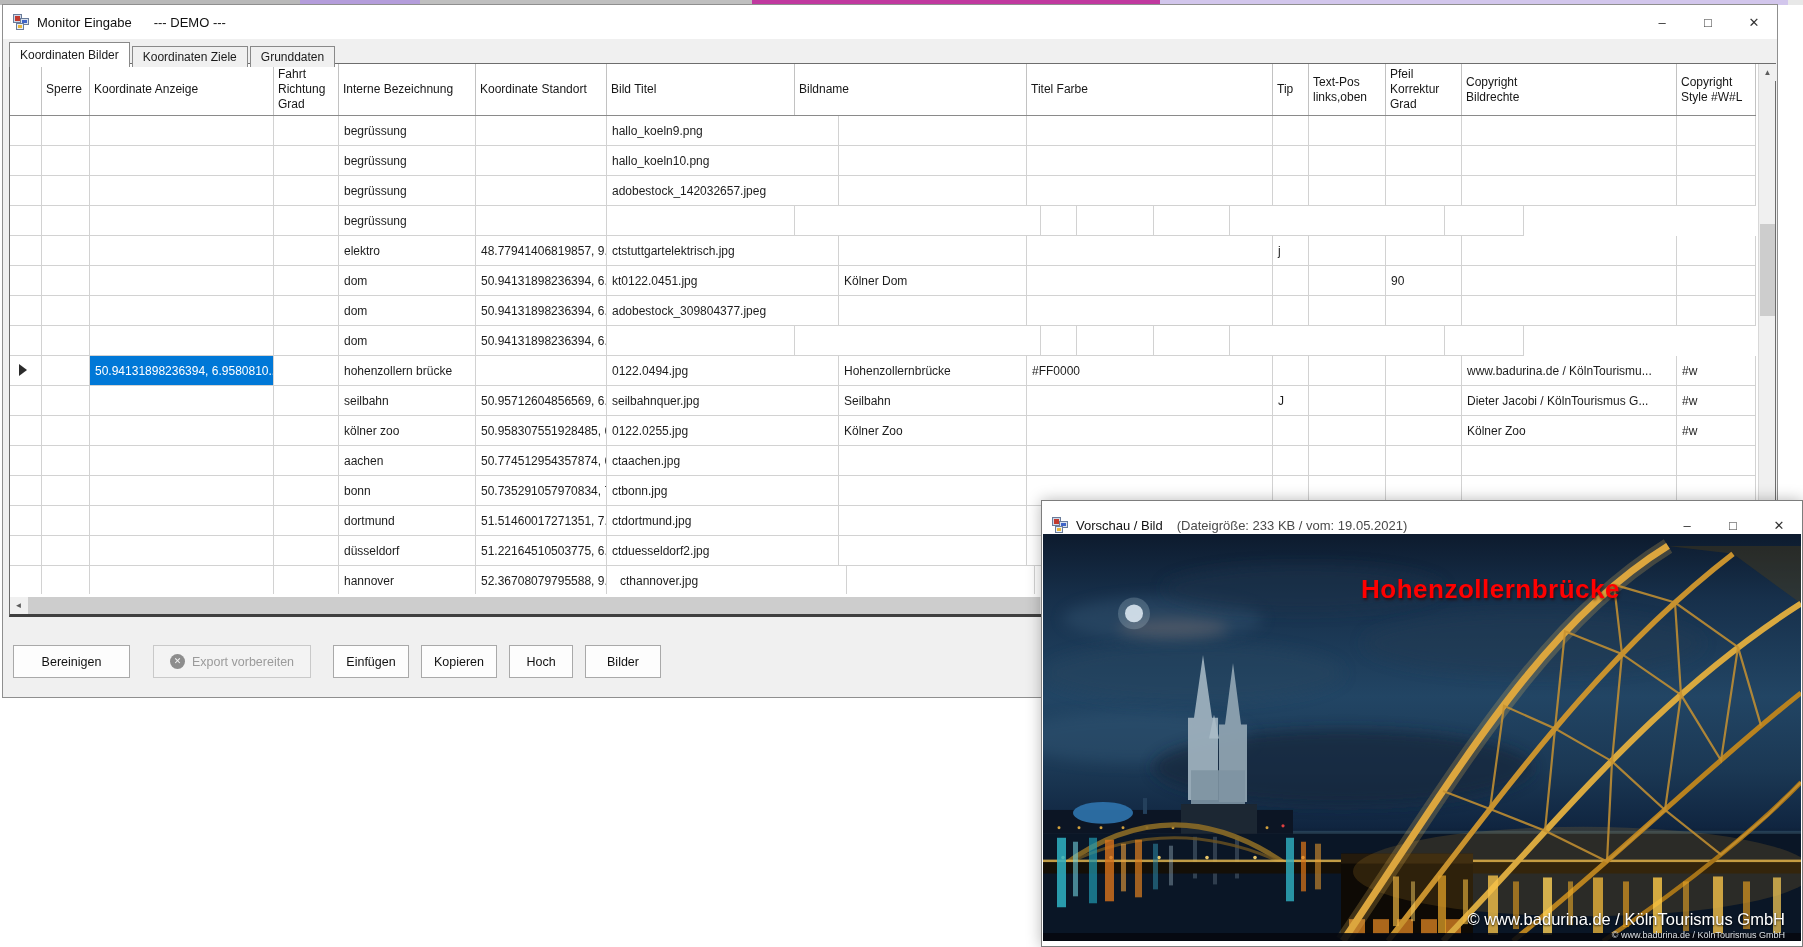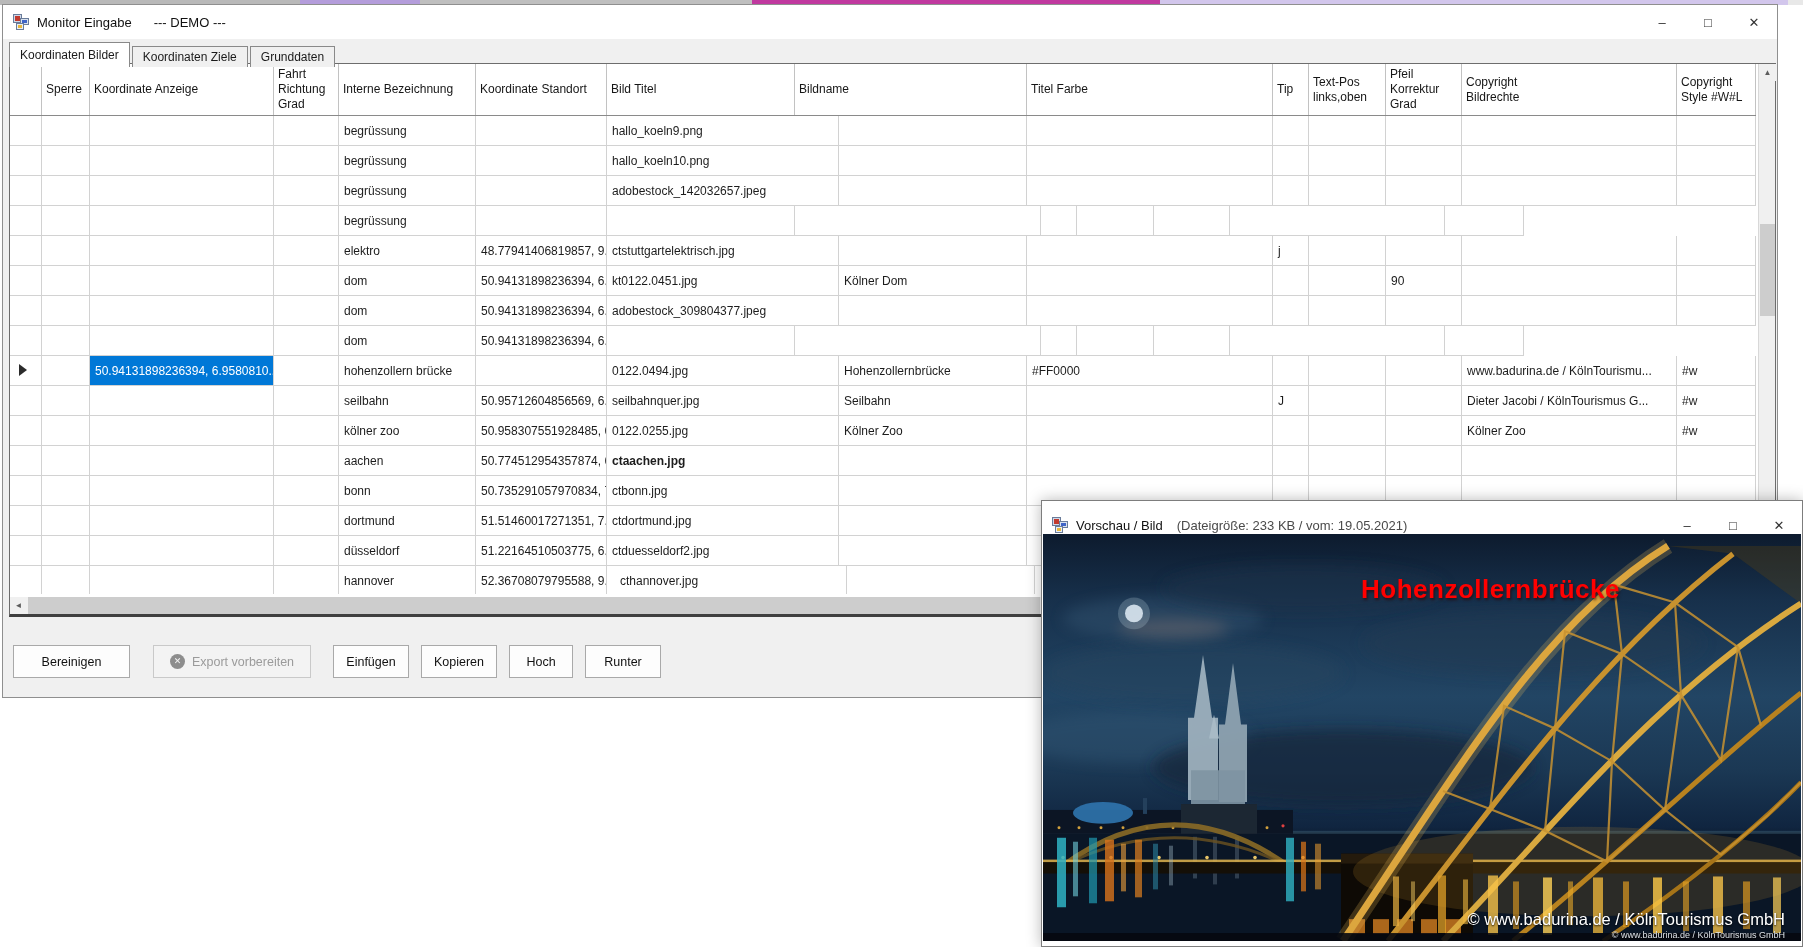--- a/index.html
+++ b/index.html
@@ -303,21 +303,21 @@
           <div class="gcell" style="width: 215px;">Kölner Zoo</div>
           <div class="gcell" style="width: 79px;">#w</div>
         </div>
         <div class="grow">
           <div class="gcell rowsel" style="width: 32px;"></div>
           <div class="gcell" style="width: 48px;"></div>
           <div class="gcell" style="width: 184px;"></div>
           <div class="gcell" style="width: 65px;"></div>
           <div class="gcell" style="width: 137px;">aachen</div>
           <div class="gcell" style="width: 131px;">50.774512954357874, 6....</div>
-          <div class="gcell" style="width: 232px; font-weight: bold;">ctaachen.jpg</div>
+          <div class="gcell" style="width: 232px;">ctaachen.jpg</div>
           <div class="gcell" style="width: 188px;"></div>
           <div class="gcell" style="width: 246px;"></div>
           <div class="gcell" style="width: 36px;"></div>
           <div class="gcell" style="width: 77px;"></div>
           <div class="gcell" style="width: 76px;"></div>
           <div class="gcell" style="width: 215px;"></div>
           <div class="gcell" style="width: 79px;"></div>
         </div>
         <div class="grow">
           <div class="gcell rowsel" style="width: 32px;"></div>
@@ -406,21 +406,21 @@
       <div class="btn" style="left: 330px; width: 76px;">
         <span>Einfügen</span>
       </div>
       <div class="btn" style="left: 418px; width: 76px;">
         <span>Kopieren</span>
       </div>
       <div class="btn" style="left: 506px; width: 64px;">
         <span>Hoch</span>
       </div>
       <div class="btn" style="left: 582px; width: 76px;">
-        <span>Runter</span>
+        <span>Bilder</span>
       </div>
     </div>
 </div>
 
 <div id="preview-window">
   <div class="titlebar">
     <span class="appicon">
       <svg width="16" height="16" viewBox="0 0 16 16">
         <rect x="0.5" y="0.5" width="8" height="8" fill="#cfd8e8" stroke="#6a7c9a"></rect>
         <rect x="2" y="2" width="5" height="5" fill="#c23a2e"></rect>

